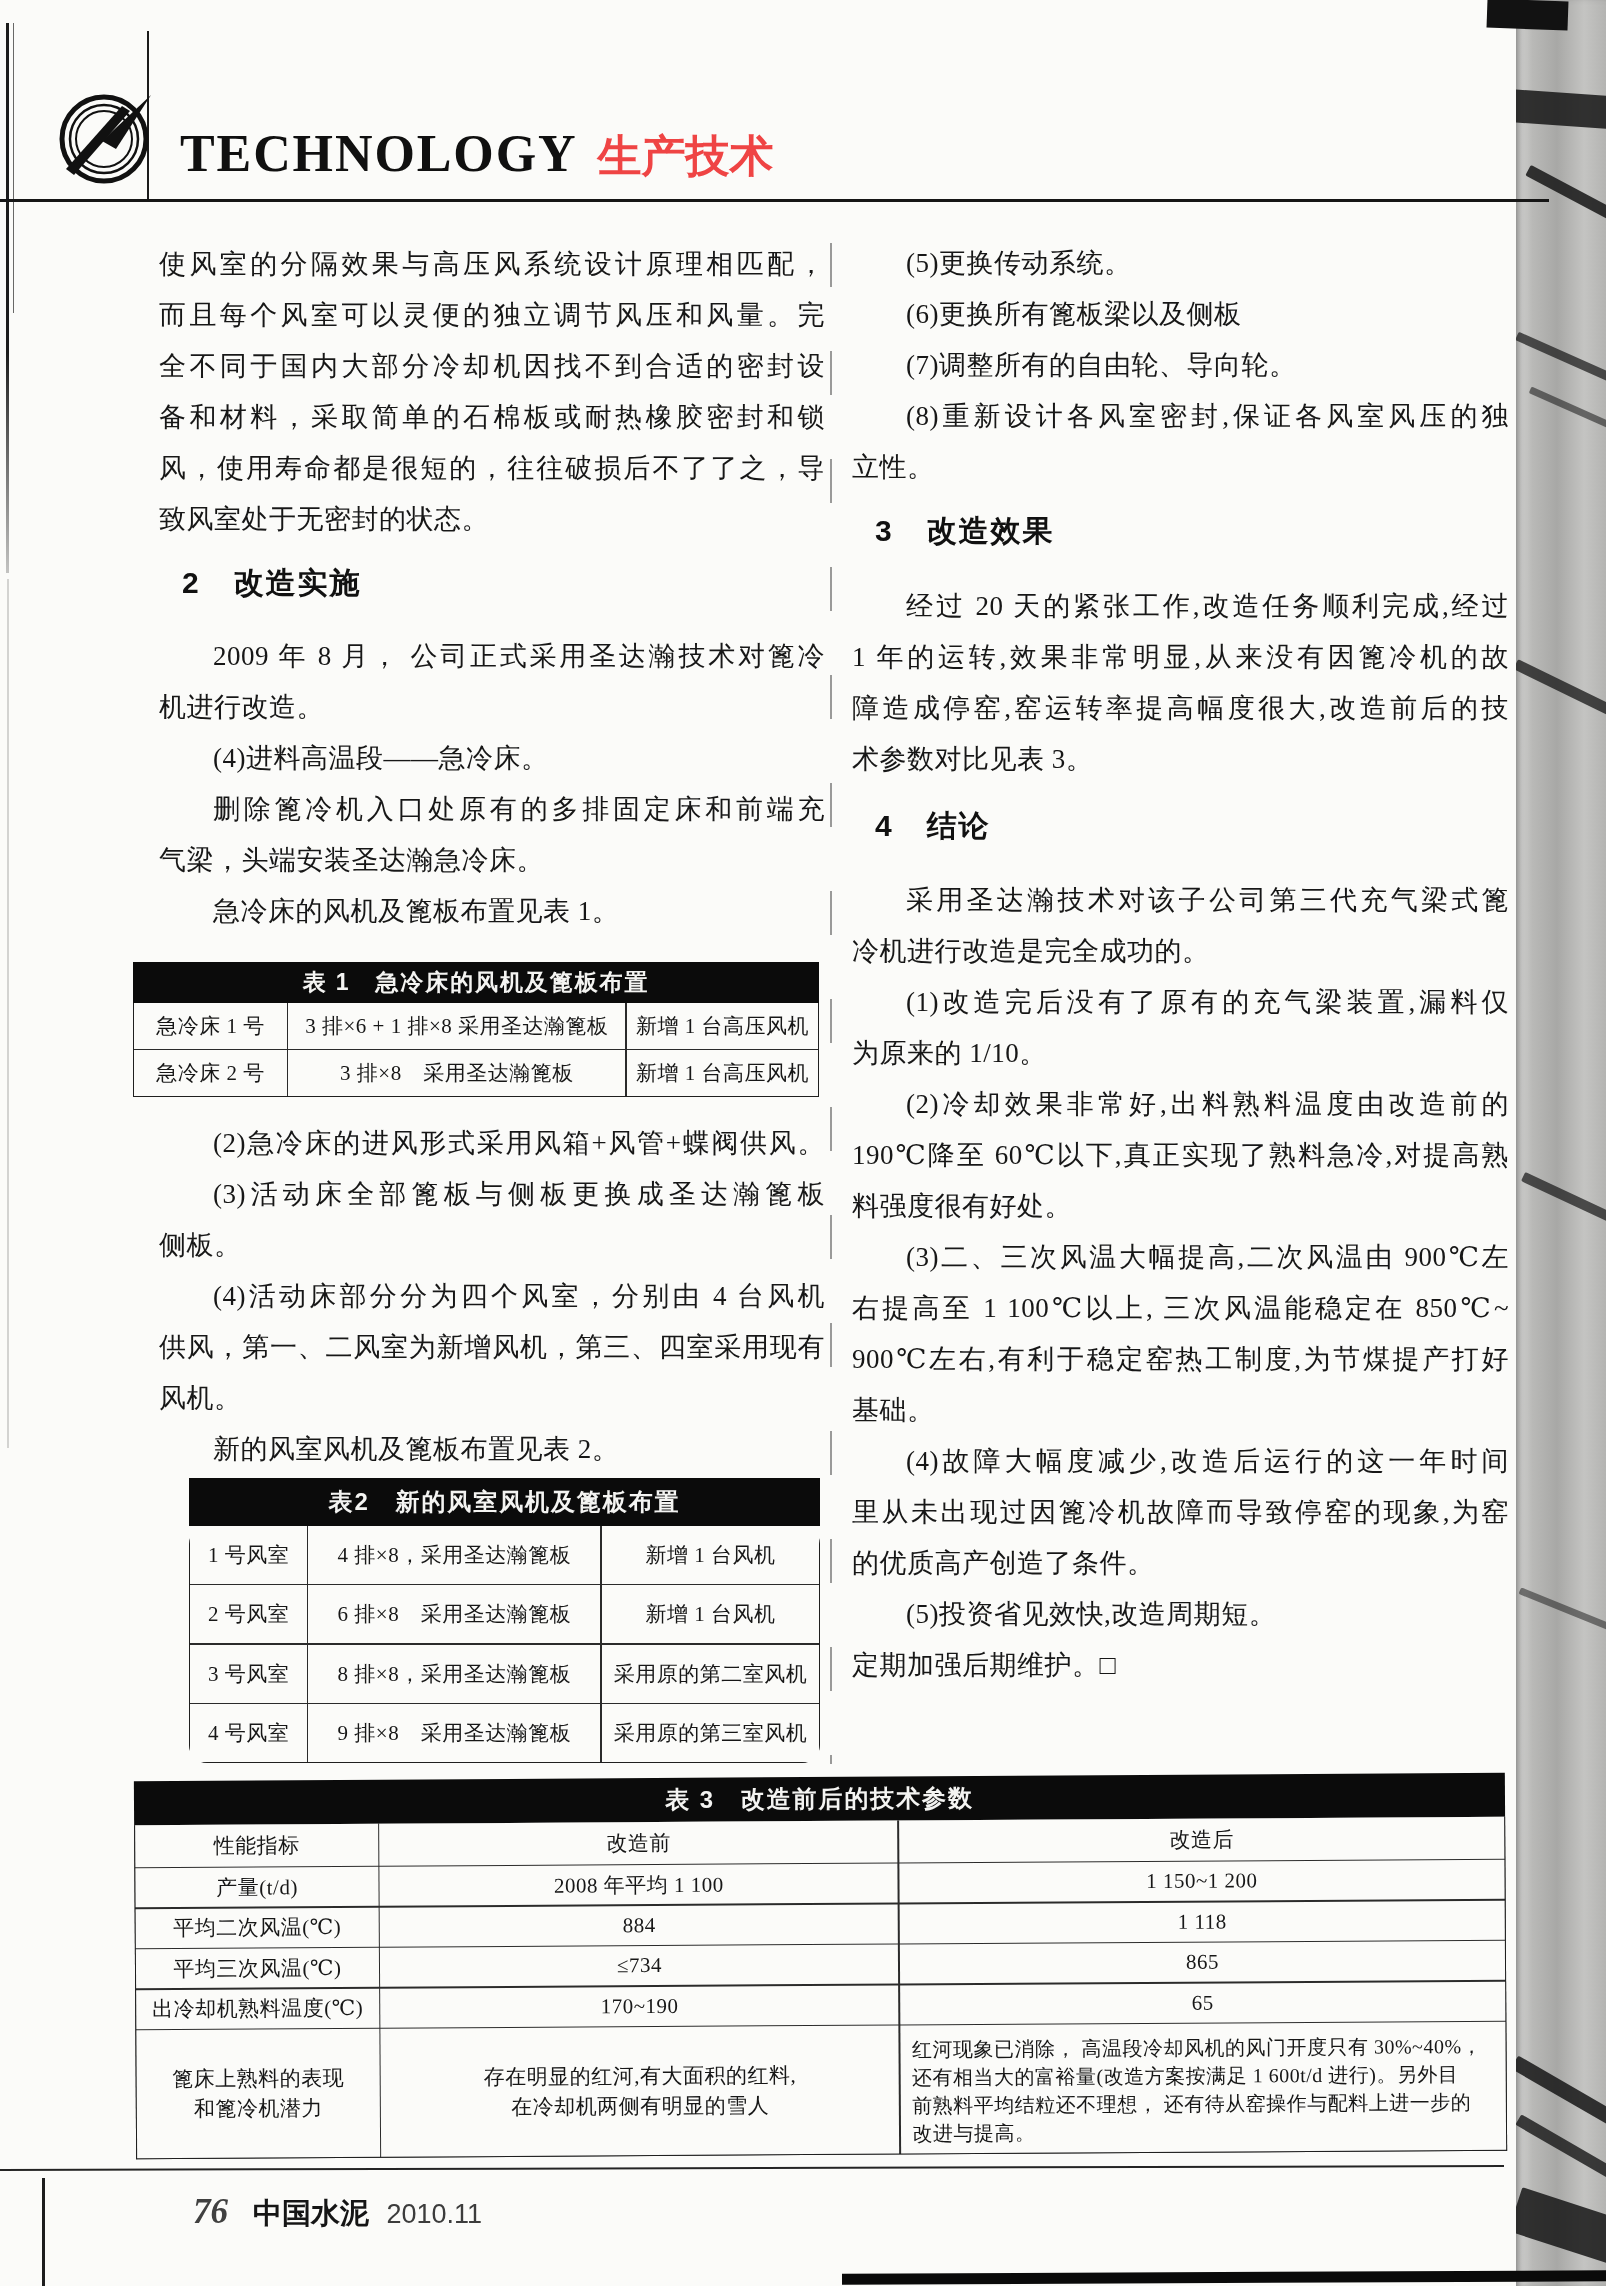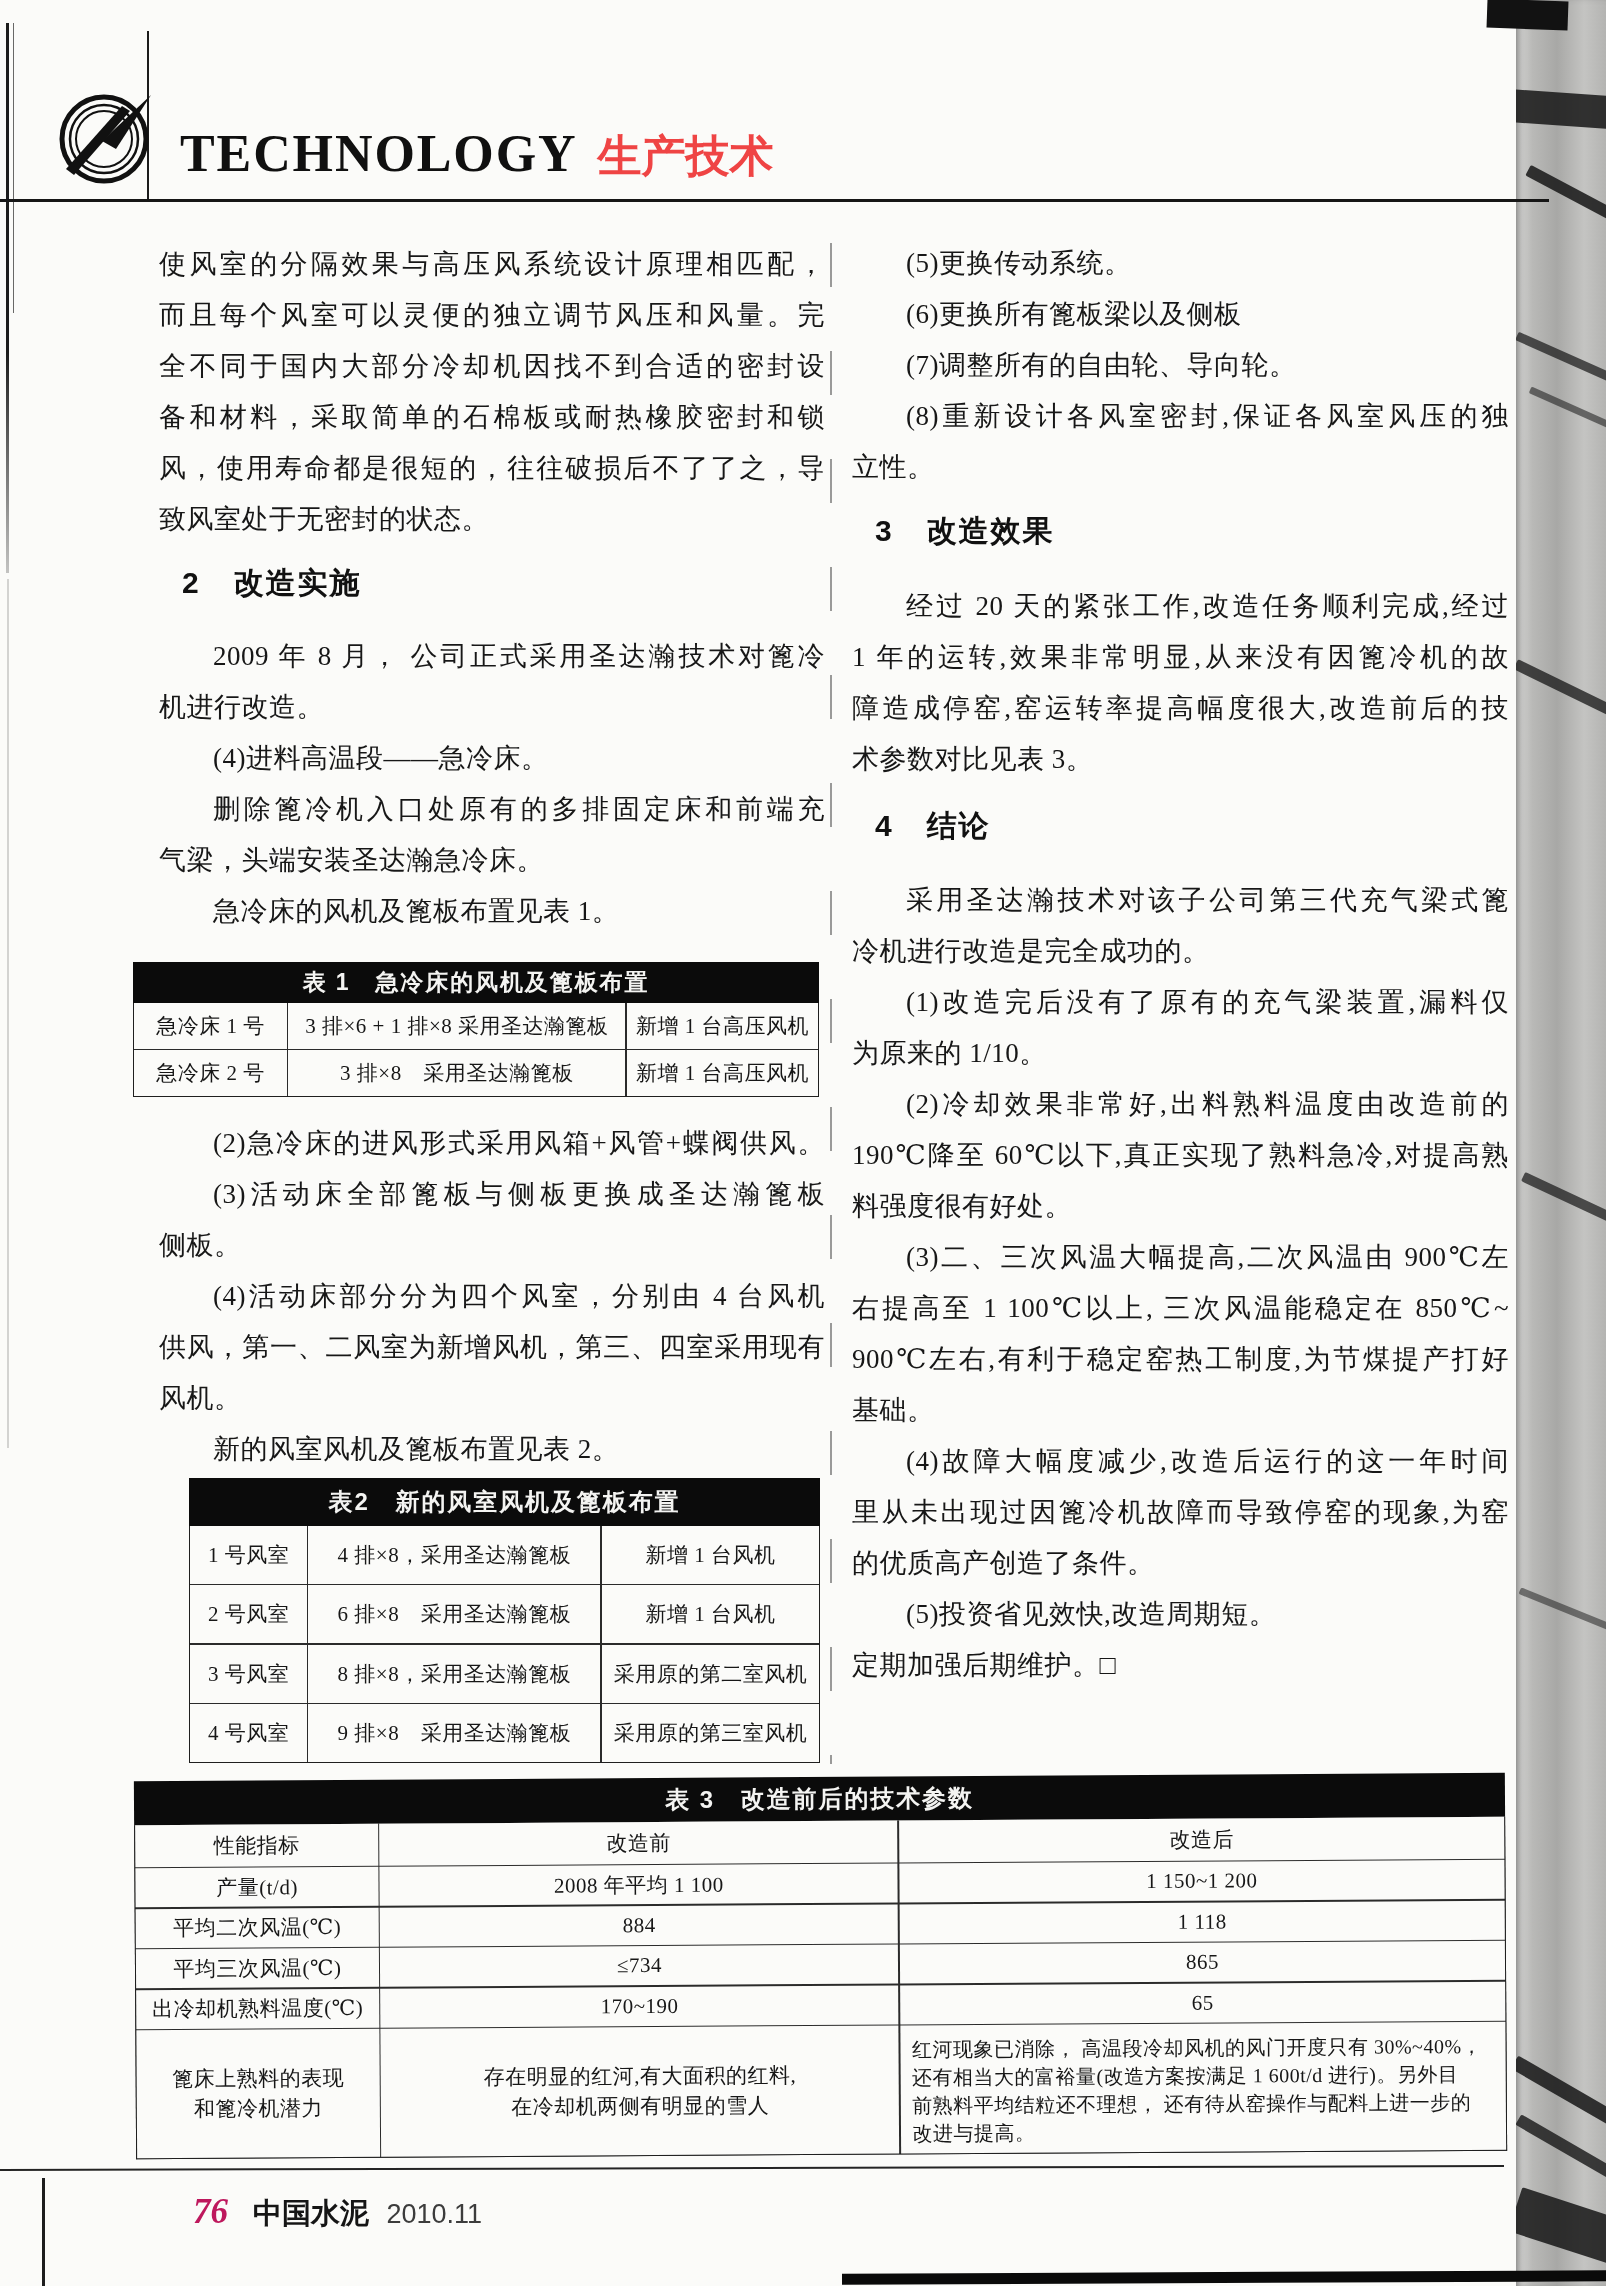--- a/index.html
+++ b/index.html
@@ -56,30 +56,30 @@
     font-family:"Liberation Sans","DejaVu Sans",sans-serif;font-weight:bold;letter-spacing:1.9px;}
   .tgrid{display:grid;gap:1.4px;background:#2b2b2b;border:1.9px solid #1f1f1f;border-top:none;}
   .cell{background:#fbfbf9;display:flex;align-items:center;justify-content:center;
     font-size:21px;letter-spacing:0.5px;white-space:nowrap;overflow:hidden;padding:0 5.8px;}
   .cell.multi{flex-direction:column;white-space:normal;text-align:center;line-height:30px;}
   #table1{left:133px;top:962px;width:686px;}
   #table1 .t-title{height:41px;font-size:23px;}
   #table1 .tgrid{grid-template-columns:153px 337px 1fr;grid-template-rows:46px 46px;}
   #table2{left:189px;top:1478px;width:631px;}
   #table2 .t-title{height:48px;font-size:24px;}
-  #table2 .tgrid{grid-template-columns:117px 292px 1fr;grid-template-rows:58px 58px 58px 58px;}
+  #table2 .tgrid{grid-template-columns:117px 292px 1fr;grid-template-rows:58px 58px 58px 58px;border-radius:18px;}
   #table3{left:135px;top:1777px;width:1371px;transform:rotate(-.35deg);}
   #table3 .t-title{height:44px;font-size:24px;}
   #table3 .tgrid{grid-template-columns:243px 518px 1fr;grid-template-rows:42px 39px 39px 39px 39px 128px;}
   #table3 .cell{font-size:21px;}
   #table3 .lastc3{display:block;padding:9.7px 11.6px 0 11.6px;font-size:20px;line-height:28px;text-align:left;}
   
   .foot-rule{position:absolute;left:0;top:2167px;width:1504px;height:1.9px;background:#242424;transform:rotate(-.15deg);}
   .footer{position:absolute;left:193px;top:2192px;display:flex;align-items:baseline;}
-  .pageno{font-style:italic;font-weight:bold;font-size:35px;color:#be185d;}
+  .pageno{font-style:italic;font-weight:bold;font-size:35px;color:#404040;}
   .journal{font-family:"Liberation Sans","DejaVu Sans",sans-serif;font-weight:bold;font-size:29px;margin-left:25px;color:#151515;}
   .issue{font-family:"Liberation Sans","DejaVu Sans",sans-serif;font-size:27px;margin-left:17.4px;color:#3c3c3c;}
 </style>
 </head>
 <body>
 
 <div class="page">
 
   <div class="edge-strip">
     <div class="streak s1"></div>

